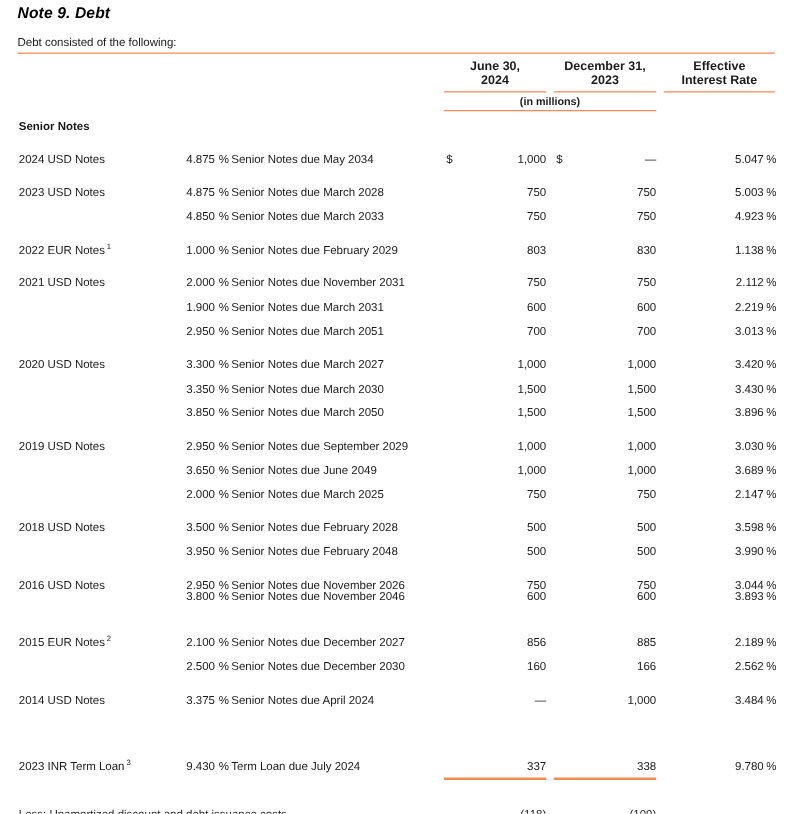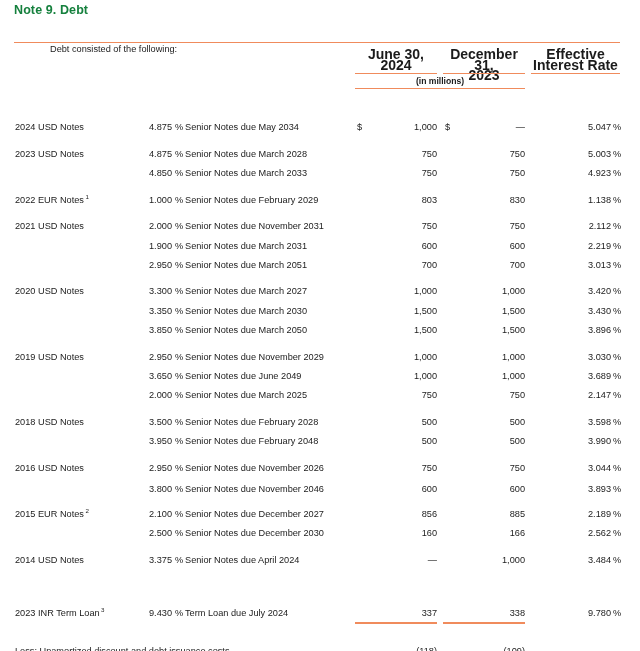--- a/index.html
+++ b/index.html
@@ -21,52 +21,52 @@
     height: 651px;
     overflow: hidden;
   }
 
   .note-title {
     position: absolute;
     left: 14px;
     top: 3px;
     font-size: 12.5px;
     font-weight: bold;
-    color: #15803d;
+    color: #000000;
     letter-spacing: 0.1px;
+    font-style: italic;
   }
 
   .intro-text {
     position: absolute;
     left: 14px;
-    top: 44px;
+    top: 29px;
     font-size: 9.2px;
     color: #1b1b1b;
-    margin-left: 36px;
   }
 
   
   .table {
     position: absolute;
     left: 0;
     top: 42px;
     width: 640px;
   }
 
   .rule {
     position: absolute;
     height: 1.3px;
     background: #F08B5C;
   }
   .rule.thin { height: 1.1px; }
 
   
   .hdr {
     position: absolute;
-    font-size: 14px;
+    font-size: 10px;
     font-weight: bold;
     text-align: center;
     line-height: 10.6px;
     color: #1b1b1b;
   }
   .hdr-c1 { left: 355px; width: 82px; top: 7px; }
   .hdr-c2 { left: 443px; width: 82px; top: 7px; }
   .hdr-c3 { left: 531px; width: 89px; top: 7px; }
   .hdr-units {
     position: absolute;
@@ -152,20 +152,23 @@
     </div>
 
     <div class="rule thin" style="left:355px; top:31px; width:82px;"></div>
     <div class="rule thin" style="left:443px; top:31px; width:82px;"></div>
     <div class="rule thin" style="left:531px; top:31px; width:89px;"></div>
 
     <div class="hdr-units">(in millions)</div>
     <div class="rule thin" style="left:355px; top:46px; width:170px;"></div>
 
     <div class="rows" id="rows-host" style="height: 647.55px;">
+        <div class="row" style="position: absolute; left: 0px; top: 0px; width: 640px; height: 19.35px;">
+          <div class="c-label section-head">Senior Notes</div>
+        </div>
         <div class="row" style="position: absolute; left: 0px; top: 26.55px; width: 628px; height: 19.35px;">
           <div class="c-label">2024 USD Notes</div>
           <div class="c-coupon">4.875</div>
           <div class="c-pct">%</div>
           <div class="c-desc">Senior Notes due May 2034</div>
           <div class="c-cur1">$</div>
           <div class="c-val1">1,000</div>
           <div class="c-cur2">$</div>
           <div class="c-val2">—</div>
           <div class="c-rate">5.047</div>
@@ -253,21 +256,21 @@
           <div class="c-desc">Senior Notes due March 2050</div>
           <div class="c-val1">1,500</div>
           <div class="c-val2">1,500</div>
           <div class="c-rate">3.896</div>
           <div class="c-ratepct">%</div>
         </div>
         <div class="row" style="position: absolute; left: 0px; top: 256.05px; width: 528px; height: 19.35px;">
           <div class="c-label">2019 USD Notes</div>
           <div class="c-coupon">2.950</div>
           <div class="c-pct">%</div>
-          <div class="c-desc">Senior Notes due November 2029</div>
+          <div class="c-desc">Senior Notes due September 2029</div>
           <div class="c-val1">1,000</div>
           <div class="c-val2">1,000</div>
           <div class="c-rate">3.030</div>
           <div class="c-ratepct">%</div>
         </div>
         <div class="row" style="position: absolute; left: 0px; top: 275.4px; width: 640px; height: 19.35px;">
           <div class="c-coupon">3.650</div>
           <div class="c-pct">%</div>
           <div class="c-desc">Senior Notes due June 2049</div>
           <div class="c-val1">1,000</div>
@@ -306,21 +309,21 @@
         <div class="row" style="position: absolute; left: 0px; top: 367.2px; width: 640px; height: 19.35px;">
           <div class="c-label">2016 USD Notes</div>
           <div class="c-coupon">2.950</div>
           <div class="c-pct">%</div>
           <div class="c-desc">Senior Notes due November 2026</div>
           <div class="c-val1">750</div>
           <div class="c-val2">750</div>
           <div class="c-rate">3.044</div>
           <div class="c-ratepct">%</div>
         </div>
-        <div class="row" style="position: absolute; left: 0px; top: 388px; width: 616px; height: 19.35px;">
+        <div class="row" style="position: absolute; left: 0px; top: 376px; width: 616px; height: 19.35px;">
           <div class="c-coupon">3.800</div>
           <div class="c-pct">%</div>
           <div class="c-desc">Senior Notes due November 2046</div>
           <div class="c-val1">600</div>
           <div class="c-val2">600</div>
           <div class="c-rate">3.893</div>
           <div class="c-ratepct">%</div>
         </div>
         <div class="row" style="position: absolute; left: 0px; top: 413.1px; width: 640px; height: 19.35px;">
           <div class="c-label">2015 EUR Notes<sup>2</sup></div>

